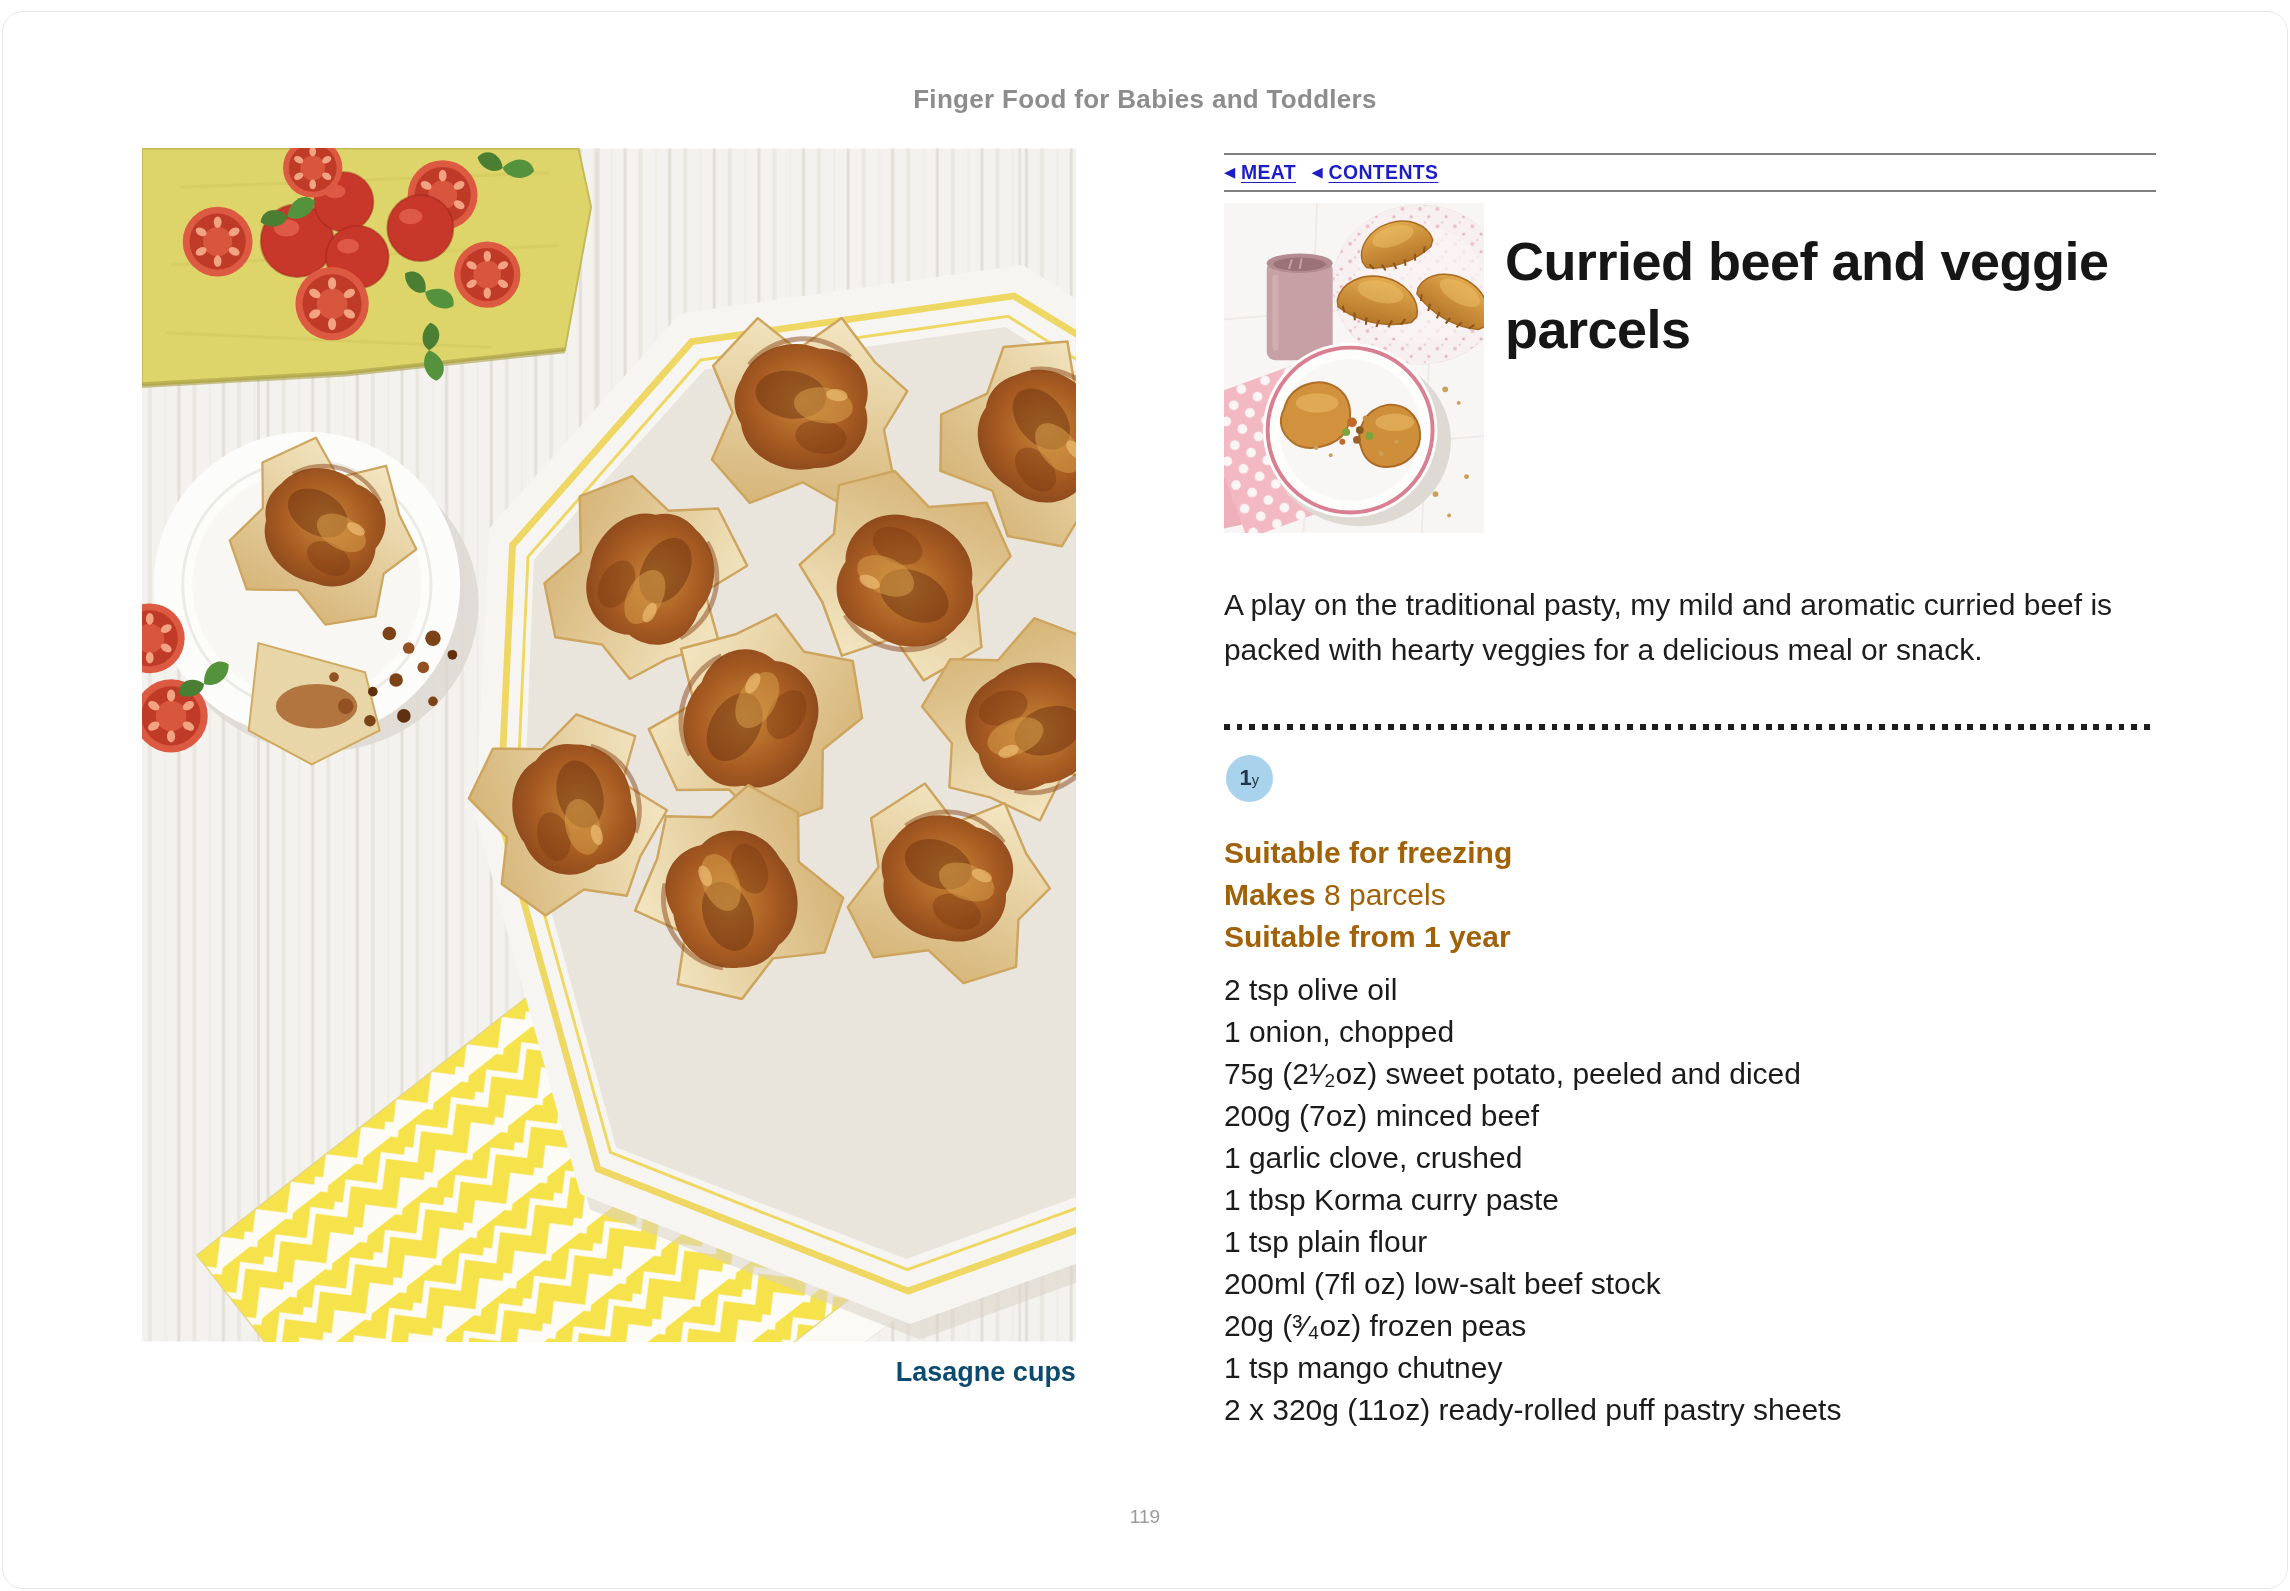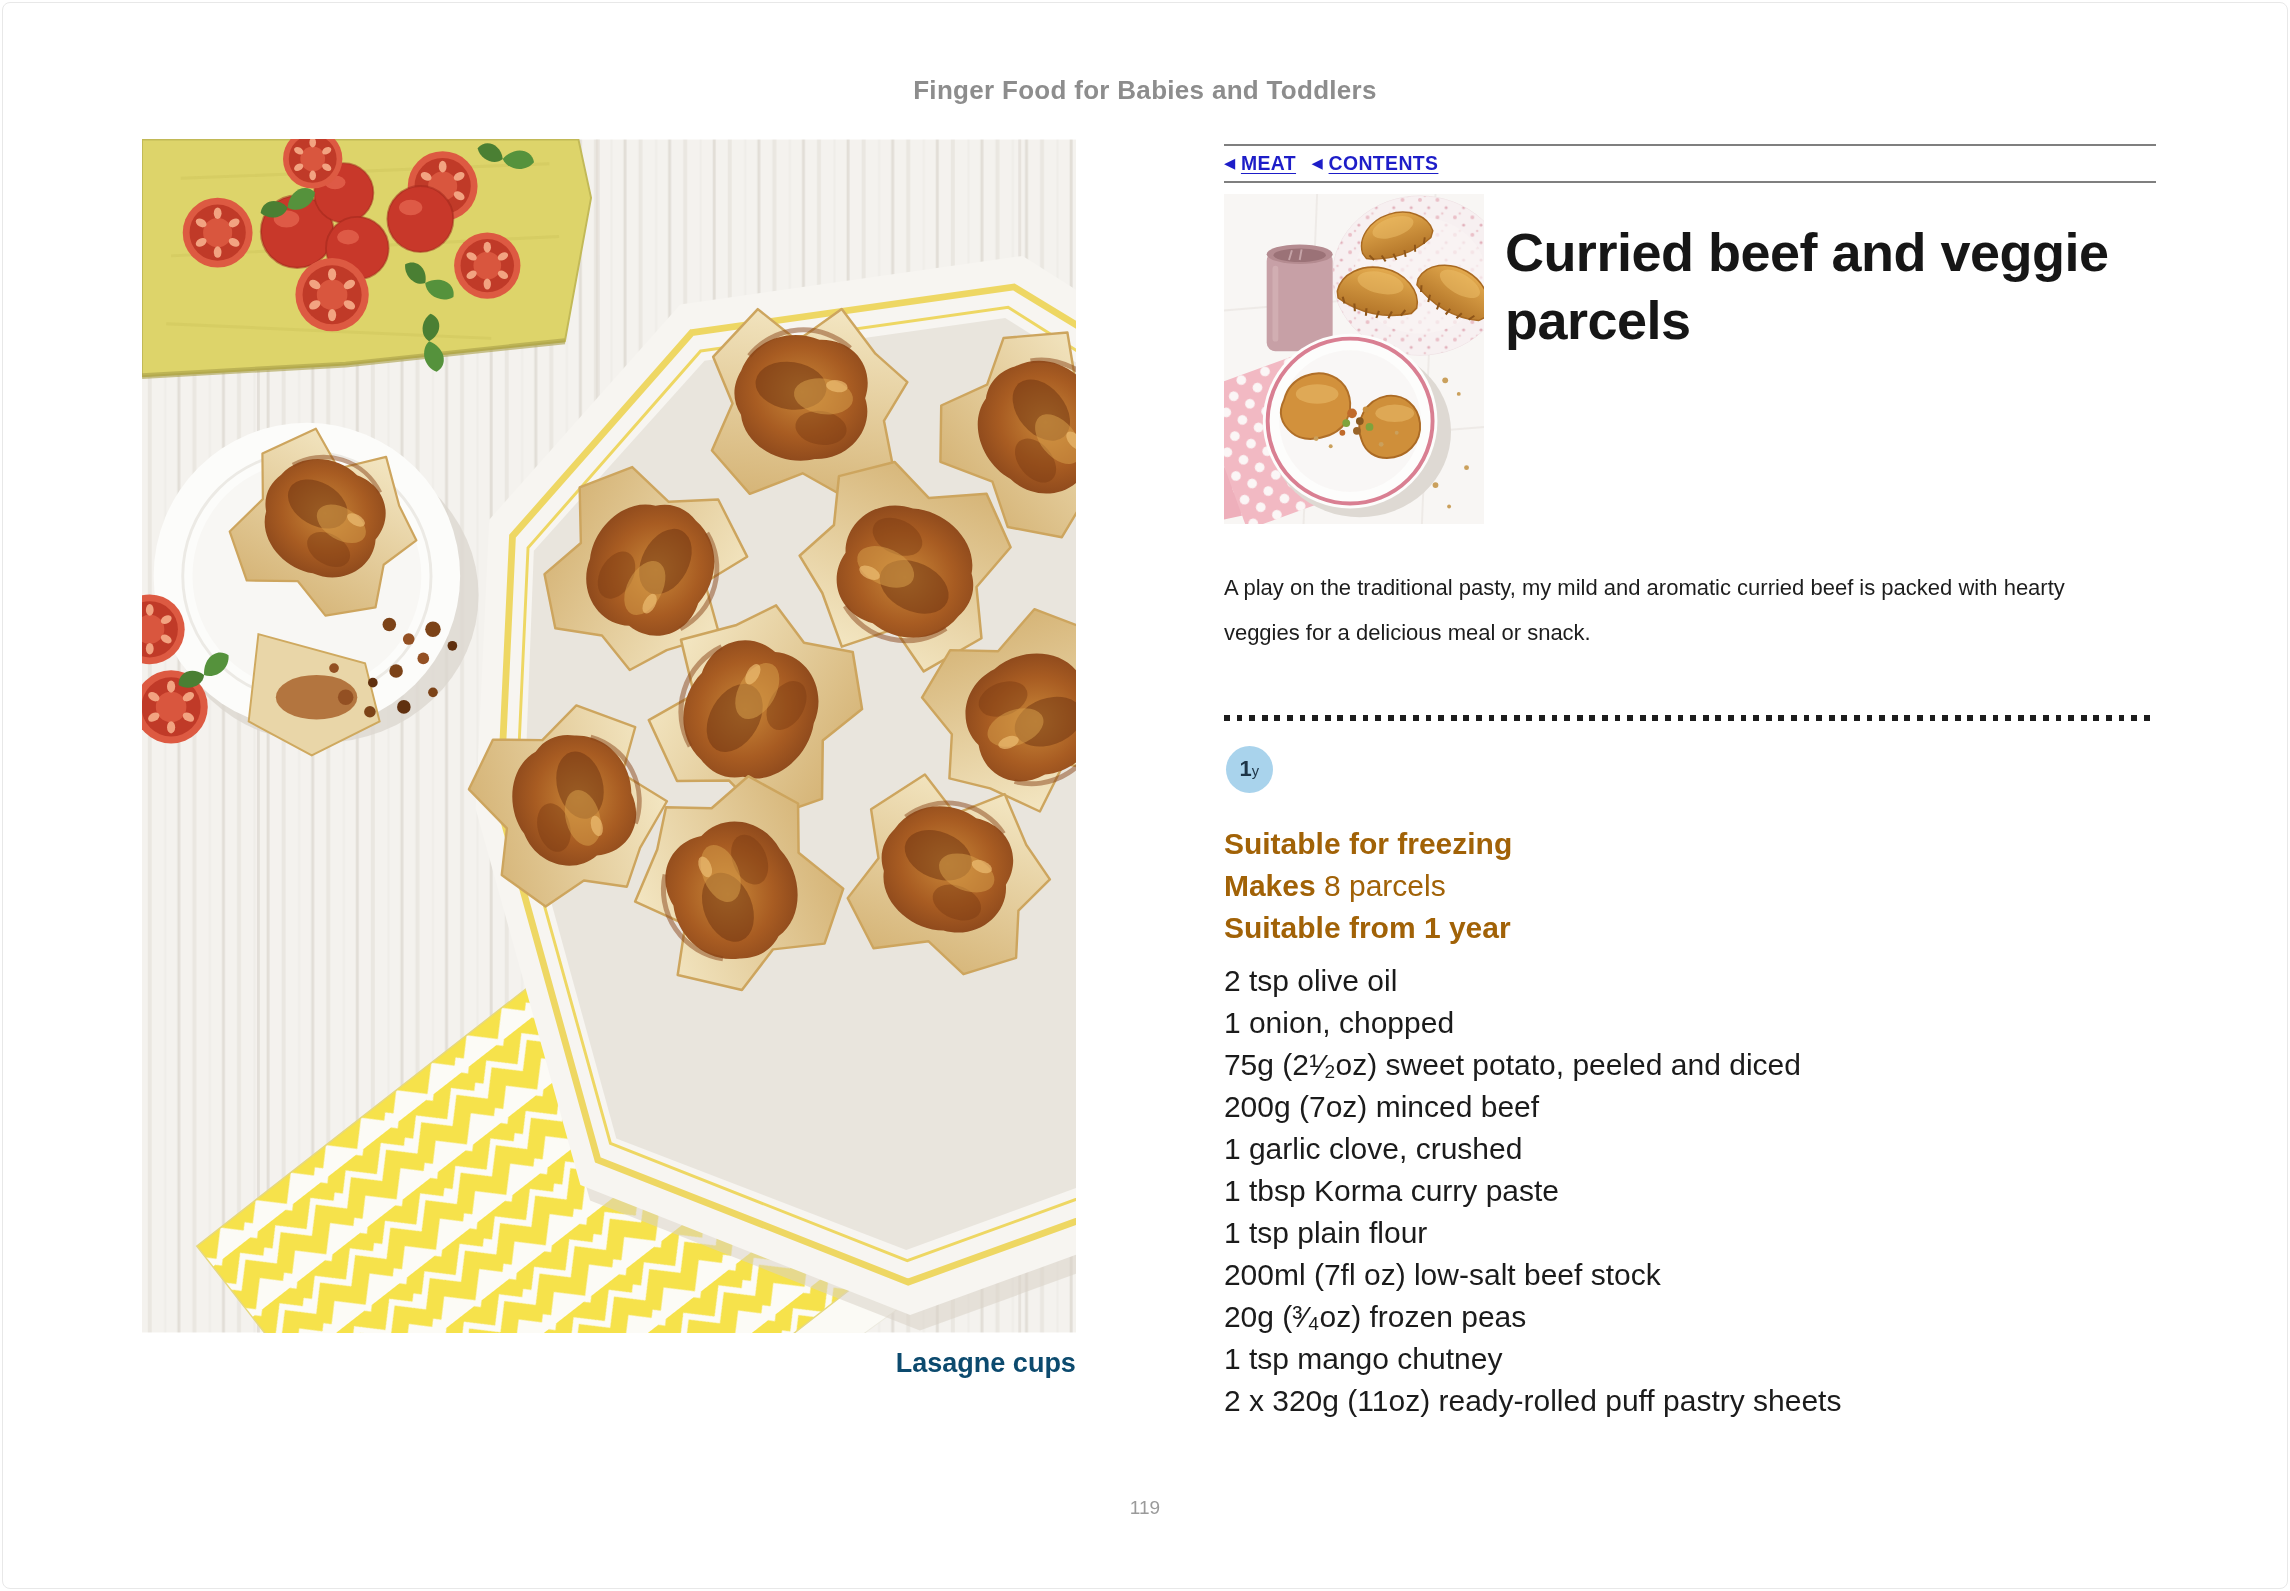--- a/index.html
+++ b/index.html
@@ -1,17 +1,17 @@
 <!DOCTYPE html>
 <html style="--link-blue: #1d1dc8; --badge-blue: #a9d3ec; --accent-yellow: #f6e24b; --text-dark: #1b1b1b; --muted-gray: #8d8d8d;"><head>
 <meta charset="utf-8">
 <style>
   html,body{margin:0;padding:0;background:#ffffff;}
   body{width:2290px;height:1591px;position:relative;font-family:"Liberation Sans","DejaVu Sans",sans-serif;-webkit-font-smoothing:antialiased;}
-  .card{position:absolute;inset:1.9px;background:#fff;border:1.9px solid #e8e8e8;border-radius:8px;overflow:hidden;}
+  .card{position:absolute;inset:1.9px;background:#fff;border:1.9px solid #e8e8e8;border-radius:21px;overflow:hidden;margin-top:9px;}
 
   .header-title{position:absolute;top:72px;left:0;width:100%;text-align:center;
     font-size:26px;font-weight:700;color:#8d8d8d;letter-spacing:0.3px;}
 
   
   .figure{position:absolute;left:139px;top:136px;width:934px;}
   .figure svg{display:block;}
   .caption{position:absolute;left:139px;top:1345px;width:934px;text-align:right;
     font-size:27px;font-weight:700;color:#0c4a6e;}
 
@@ -25,21 +25,21 @@
   .nav .tri{color:var(--link-blue,#1d1dc8);font-size:14.6px;line-height:1;}
   .nav .lbl{color:var(--link-blue,#1d1dc8);font-size:19.4px;font-weight:700;letter-spacing:0.4px;text-decoration:underline;text-underline-offset:2.9px;}
 
   .thumb{position:absolute;left:0;top:55px;width:260px;height:330px;}
   .thumb svg{display:block;}
 
   .recipe-title{position:absolute;left:281px;top:43px;width:640px;
     font-size:54px;line-height:68px;font-weight:700;color:#161616;letter-spacing:-0.5px;}
 
   .desc{position:absolute;left:0;top:404px;width:917px;
-    font-size:22px;line-height:45px;color:#1d1d1d;}
+    font-size:30px;line-height:45px;color:#1d1d1d;}
 
   .dotted{position:absolute;left:0;top:576px;width:932px;height:5.8px;
     background:repeating-linear-gradient(90deg,#1c1c1c 0 5.8px,transparent 5.8px 12.6px);}
 
   .age-badge{position:absolute;left:1.9px;top:607px;width:47px;height:47px;border-radius:50%;
     background:var(--badge-blue,#a9d3ec);display:flex;align-items:center;justify-content:center;}
   .age-badge .num{font-size:22px;font-weight:700;color:#1e3547;}
   .age-badge .unit{font-size:14.6px;color:#1e3547;margin-top:3.9px;}
 
   .info{position:absolute;left:0;top:684px;font-size:30px;line-height:42px;color:#a16207;}

